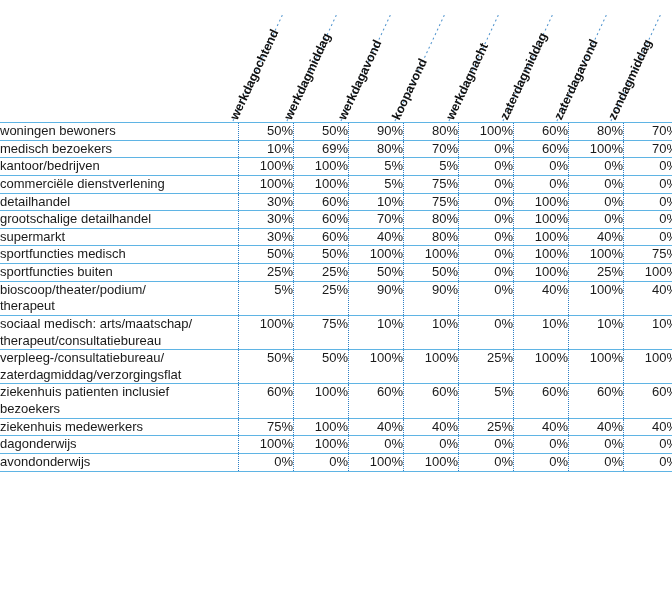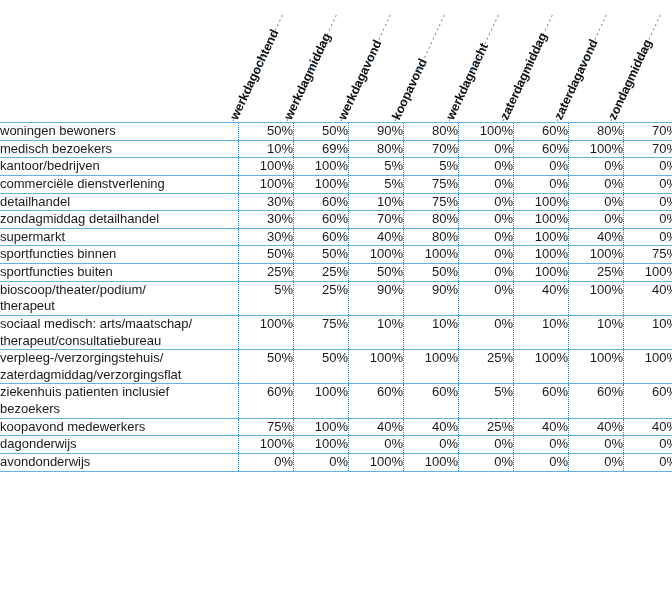--- a/index.html
+++ b/index.html
@@ -178,21 +178,21 @@
           <td class="val">60%</td>
           <td class="val">10%</td>
           <td class="val">75%</td>
           <td class="val">0%</td>
           <td class="val">100%</td>
           <td class="val">0%</td>
           <td class="val">0%</td>
         </tr>
         <tr>
           <td class="rowlabel">
-            <span class="subline">zondagmiddag detailhandel</span>
+            <span class="subline">grootschalige detailhandel</span>
           </td>
           <td class="val">30%</td>
           <td class="val">60%</td>
           <td class="val">70%</td>
           <td class="val">80%</td>
           <td class="val">0%</td>
           <td class="val">100%</td>
           <td class="val">0%</td>
           <td class="val">0%</td>
         </tr>
@@ -204,21 +204,21 @@
           <td class="val">60%</td>
           <td class="val">40%</td>
           <td class="val">80%</td>
           <td class="val">0%</td>
           <td class="val">100%</td>
           <td class="val">40%</td>
           <td class="val">0%</td>
         </tr>
         <tr>
           <td class="rowlabel">
-            <span class="subline">sportfuncties binnen</span>
+            <span class="subline">sportfuncties medisch</span>
           </td>
           <td class="val">50%</td>
           <td class="val">50%</td>
           <td class="val">100%</td>
           <td class="val">100%</td>
           <td class="val">0%</td>
           <td class="val">100%</td>
           <td class="val">100%</td>
           <td class="val">75%</td>
         </tr>
@@ -258,21 +258,21 @@
           <td class="val">75%</td>
           <td class="val">10%</td>
           <td class="val">10%</td>
           <td class="val">0%</td>
           <td class="val">10%</td>
           <td class="val">10%</td>
           <td class="val">10%</td>
         </tr>
         <tr>
           <td class="rowlabel">
-            <span class="subline">verpleeg-/verzorgingstehuis/</span>
+            <span class="subline">verpleeg-/consultatiebureau/</span>
             <span class="subline">zaterdagmiddag/verzorgingsflat</span>
           </td>
           <td class="val">50%</td>
           <td class="val">50%</td>
           <td class="val">100%</td>
           <td class="val">100%</td>
           <td class="val">25%</td>
           <td class="val">100%</td>
           <td class="val">100%</td>
           <td class="val">100%</td>
@@ -286,21 +286,21 @@
           <td class="val">100%</td>
           <td class="val">60%</td>
           <td class="val">60%</td>
           <td class="val">5%</td>
           <td class="val">60%</td>
           <td class="val">60%</td>
           <td class="val">60%</td>
         </tr>
         <tr>
           <td class="rowlabel">
-            <span class="subline">koopavond medewerkers</span>
+            <span class="subline">ziekenhuis medewerkers</span>
           </td>
           <td class="val">75%</td>
           <td class="val">100%</td>
           <td class="val">40%</td>
           <td class="val">40%</td>
           <td class="val">25%</td>
           <td class="val">40%</td>
           <td class="val">40%</td>
           <td class="val">40%</td>
         </tr>

